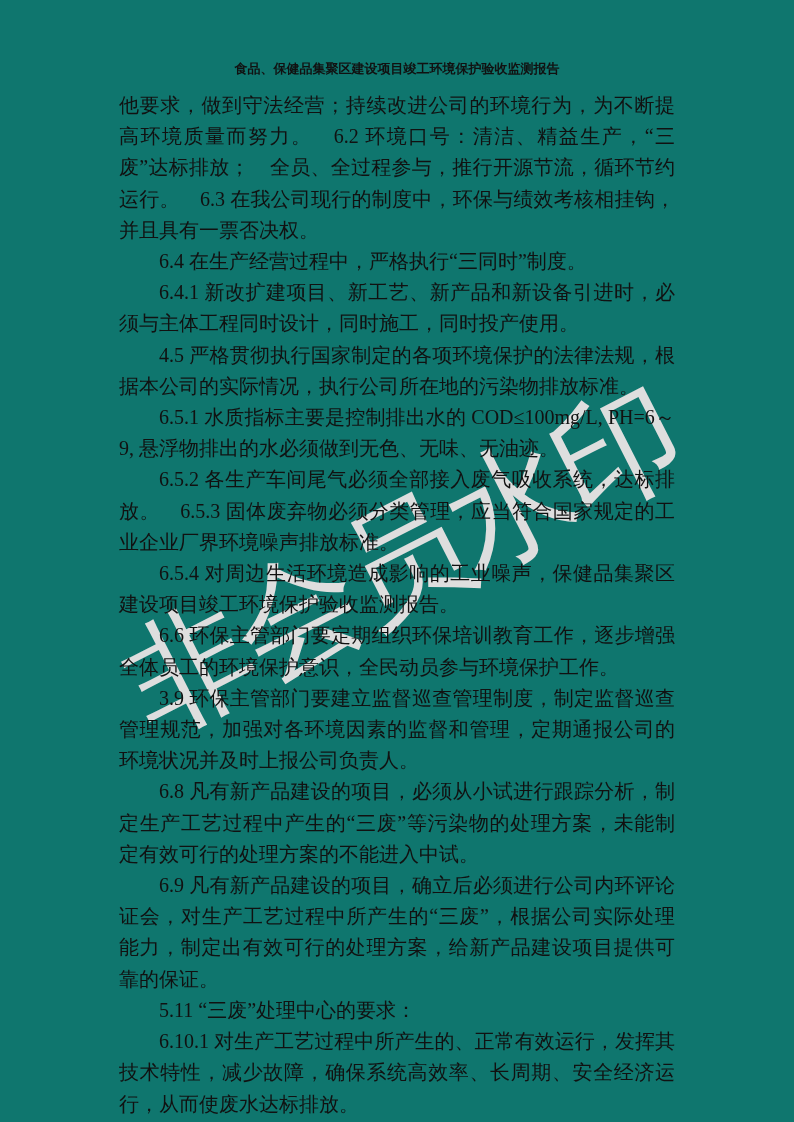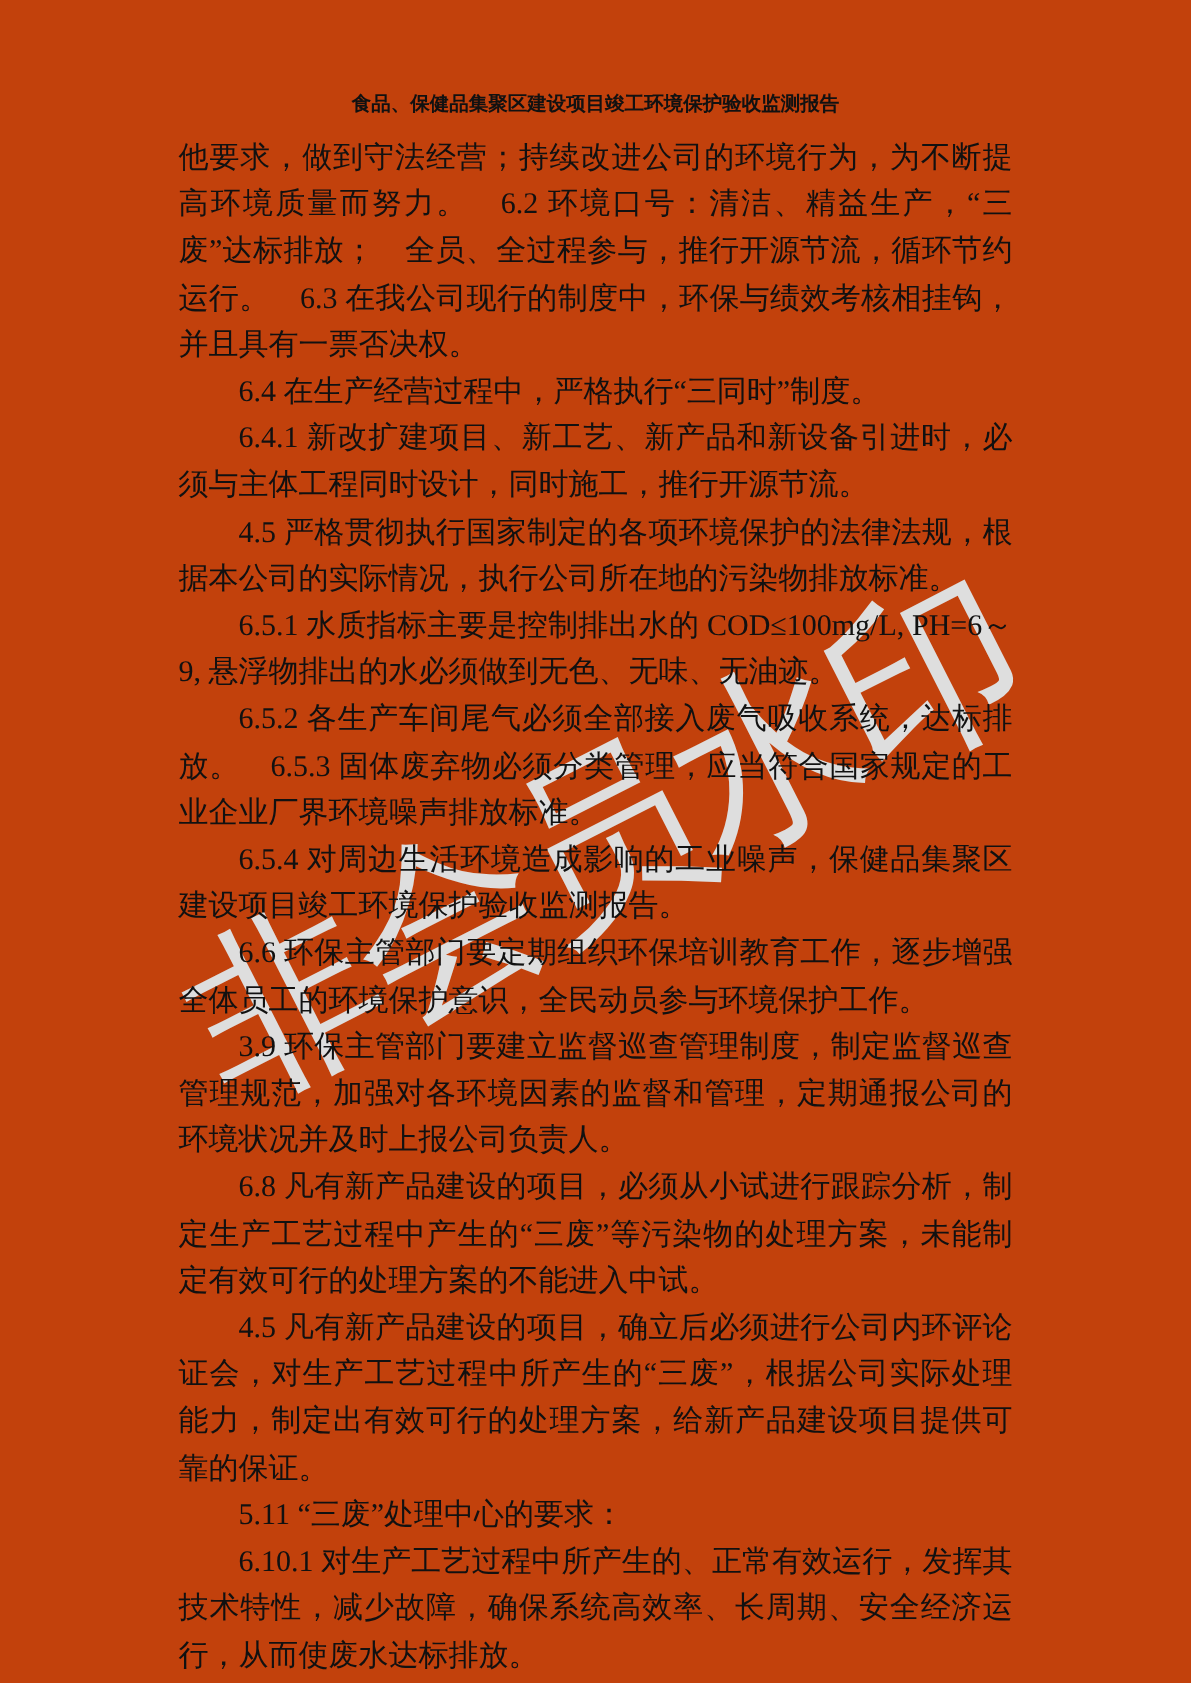--- a/index.html
+++ b/index.html
@@ -5,21 +5,21 @@
   html, body {
     margin: 0;
     padding: 0;
     background: #ffffff;
   }
   .page {
     position: relative;
     width: 794px;
     height: 1122px;
     margin: 0 auto;
-    background: #c2410c;
+    background: #0f766e;
     overflow: hidden;
     font-family: "Liberation Serif", "DejaVu Serif", serif;
   }
   .doc-header {
     position: absolute;
     top: 60px;
     left: 0;
     width: 100%;
     text-align: center;
     font-family: "Liberation Sans", "DejaVu Sans", sans-serif;
@@ -66,25 +66,25 @@
 <body>
 
 <div class="page">
   <div class="doc-header">食品、保健品集聚区建设项目竣工环境保护验收监测报告</div>
 
   <div class="watermark" style="color: rgb(222, 222, 222);">非会员水印</div>
 
   <div class="doc-body" id="paragraphs" style="color: rgb(17, 17, 17);">
       <p class="para">他要求，做到守法经营；持续改进公司的环境行为，为不断提高环境质量而努力。　6.2 环境口号：清洁、精益生产，“三废”达标排放；　全员、全过程参与，推行开源节流，循环节约运行。　6.3 在我公司现行的制度中，环保与绩效考核相挂钩，并且具有一票否决权。</p>
       <p class="para indent">6.4 在生产经营过程中，严格执行“三同时”制度。</p>
-      <p class="para indent">6.4.1 新改扩建项目、新工艺、新产品和新设备引进时，必须与主体工程同时设计，同时施工，推行开源节流。</p>
+      <p class="para indent">6.4.1 新改扩建项目、新工艺、新产品和新设备引进时，必须与主体工程同时设计，同时施工，同时投产使用。</p>
       <p class="para indent">4.5 严格贯彻执行国家制定的各项环境保护的法律法规，根据本公司的实际情况，执行公司所在地的污染物排放标准。</p>
       <p class="para indent">6.5.1 水质指标主要是控制排出水的 COD≤100mg/L, PH=6～9, 悬浮物排出的水必须做到无色、无味、无油迹。</p>
       <p class="para indent">6.5.2 各生产车间尾气必须全部接入废气吸收系统，达标排放。　6.5.3 固体废弃物必须分类管理，应当符合国家规定的工业企业厂界环境噪声排放标准。</p>
       <p class="para indent">6.5.4 对周边生活环境造成影响的工业噪声，保健品集聚区建设项目竣工环境保护验收监测报告。</p>
       <p class="para indent">6.6 环保主管部门要定期组织环保培训教育工作，逐步增强全体员工的环境保护意识，全民动员参与环境保护工作。</p>
       <p class="para indent">3.9 环保主管部门要建立监督巡查管理制度，制定监督巡查管理规范，加强对各环境因素的监督和管理，定期通报公司的环境状况并及时上报公司负责人。</p>
       <p class="para indent">6.8 凡有新产品建设的项目，必须从小试进行跟踪分析，制定生产工艺过程中产生的“三废”等污染物的处理方案，未能制定有效可行的处理方案的不能进入中试。</p>
-      <p class="para indent">4.5 凡有新产品建设的项目，确立后必须进行公司内环评论证会，对生产工艺过程中所产生的“三废”，根据公司实际处理能力，制定出有效可行的处理方案，给新产品建设项目提供可靠的保证。</p>
+      <p class="para indent">6.9 凡有新产品建设的项目，确立后必须进行公司内环评论证会，对生产工艺过程中所产生的“三废”，根据公司实际处理能力，制定出有效可行的处理方案，给新产品建设项目提供可靠的保证。</p>
       <p class="para indent">5.11 “三废”处理中心的要求：</p>
       <p class="para indent">6.10.1 对生产工艺过程中所产生的、正常有效运行，发挥其技术特性，减少故障，确保系统高效率、长周期、安全经济运行，从而使废水达标排放。</p>
     </div>
 </div>
 
 </body></html>

